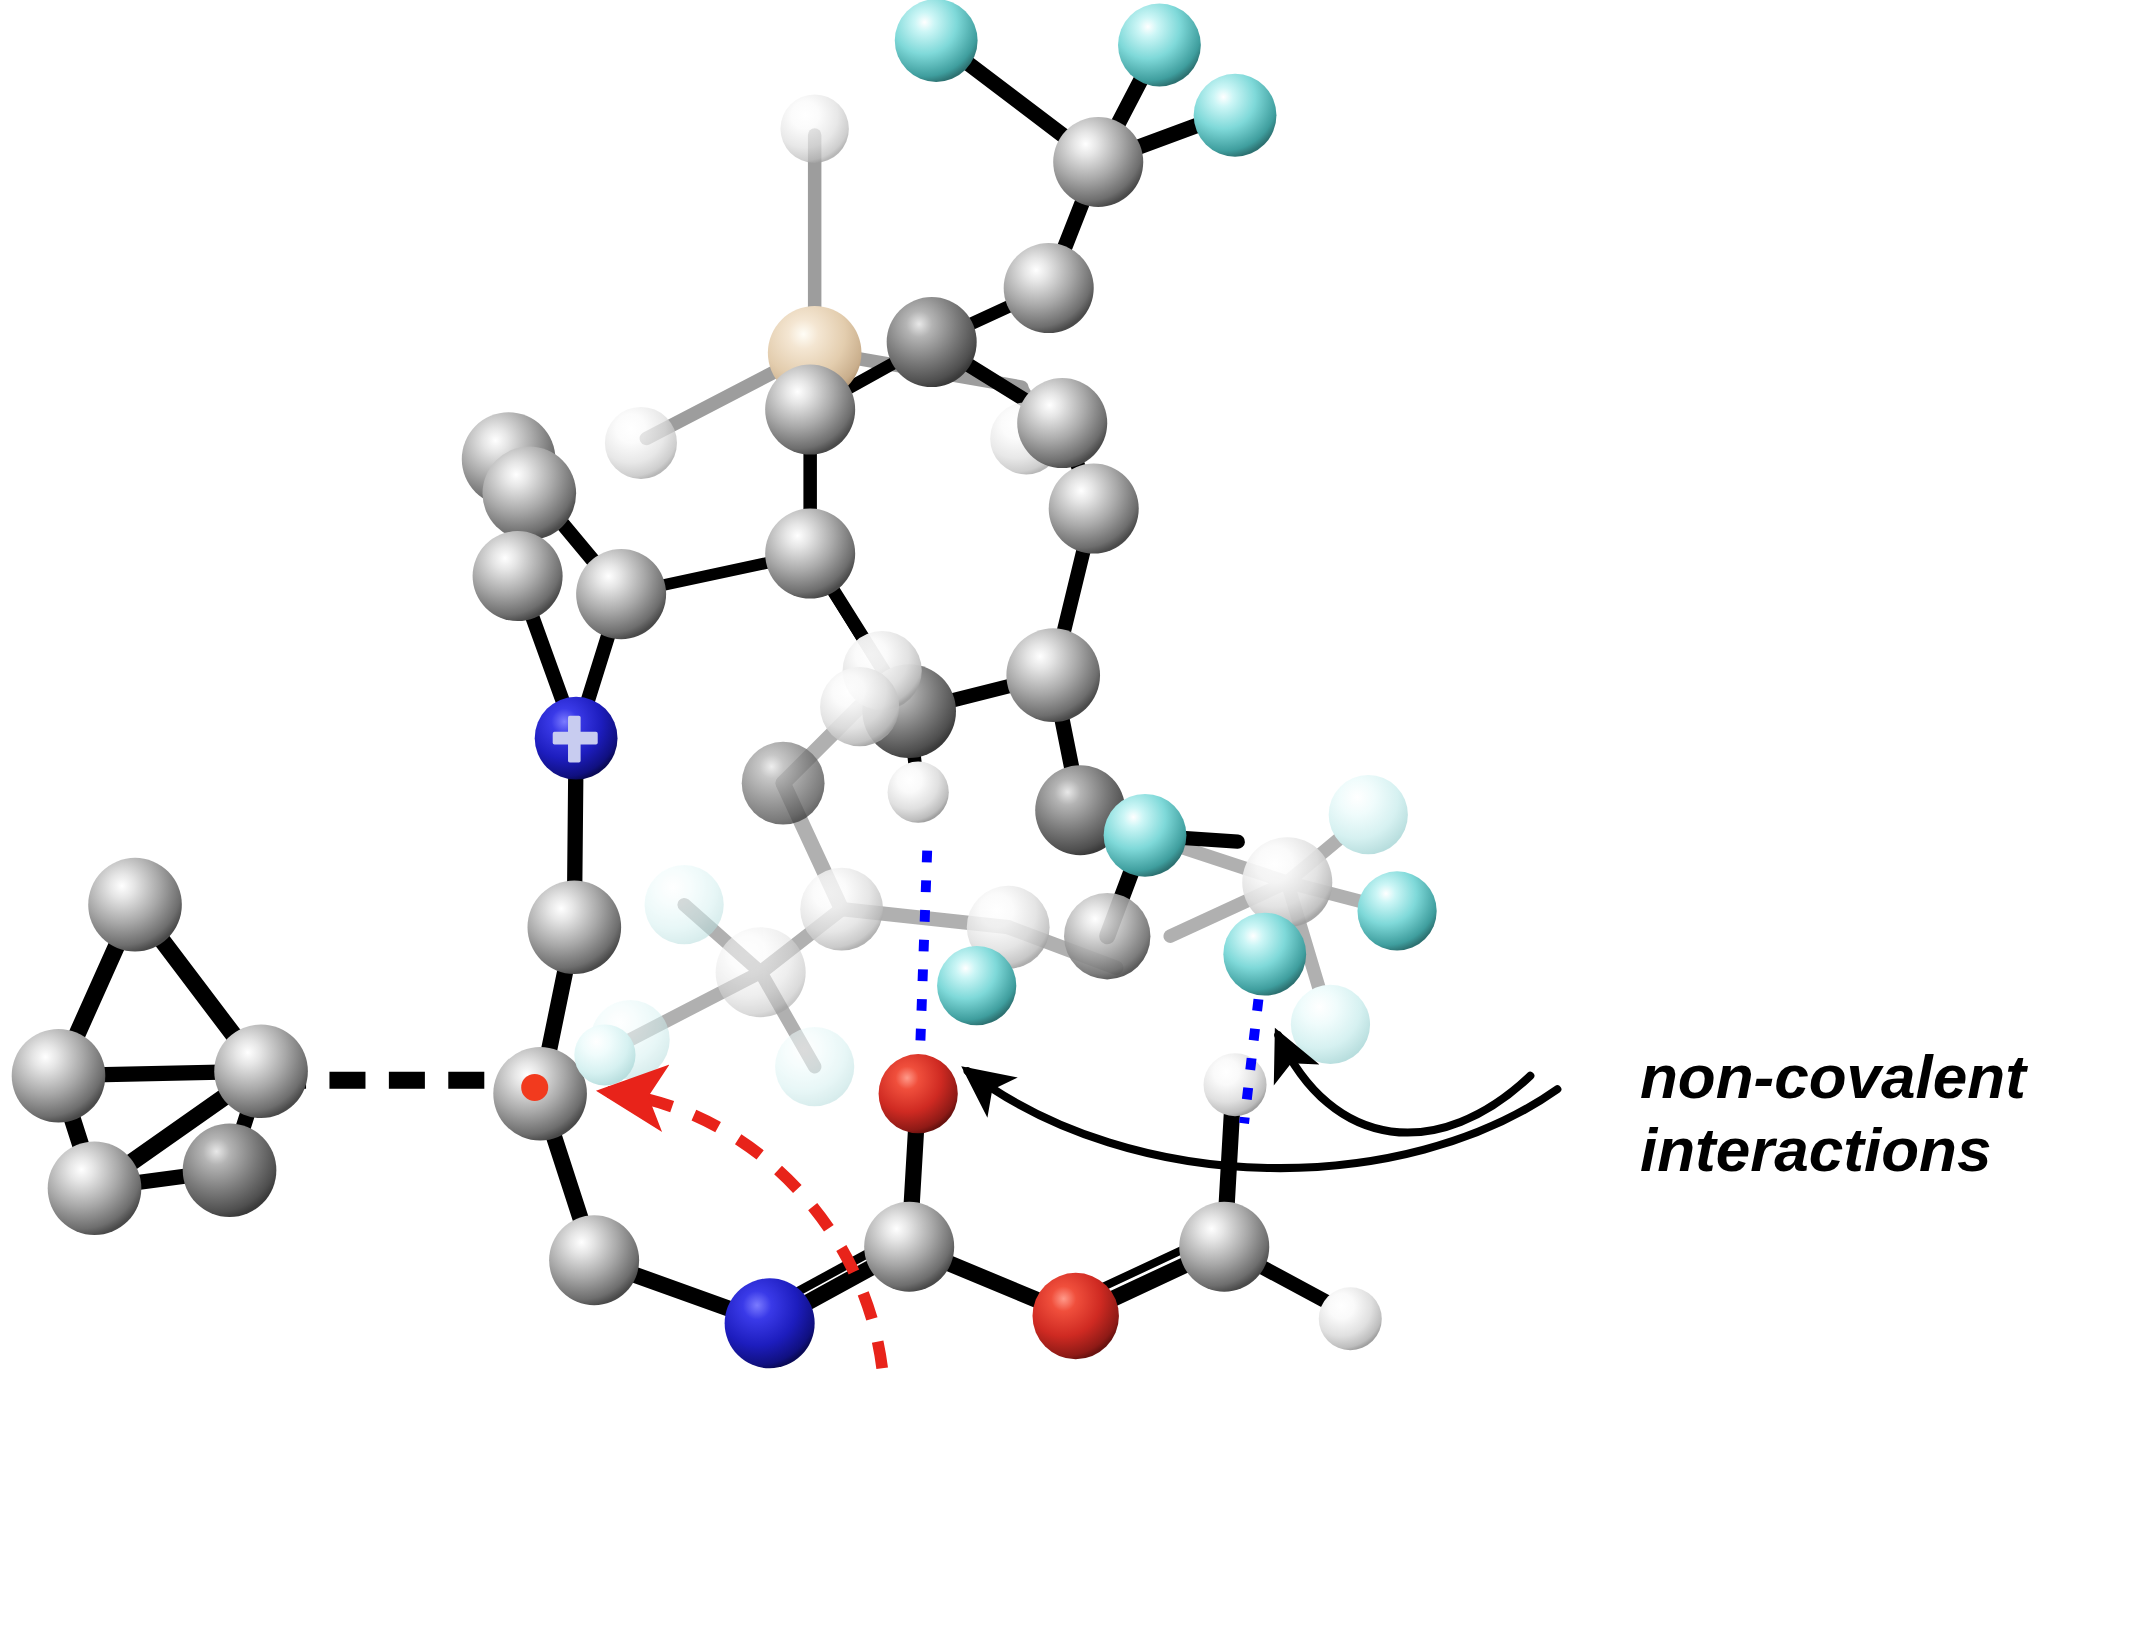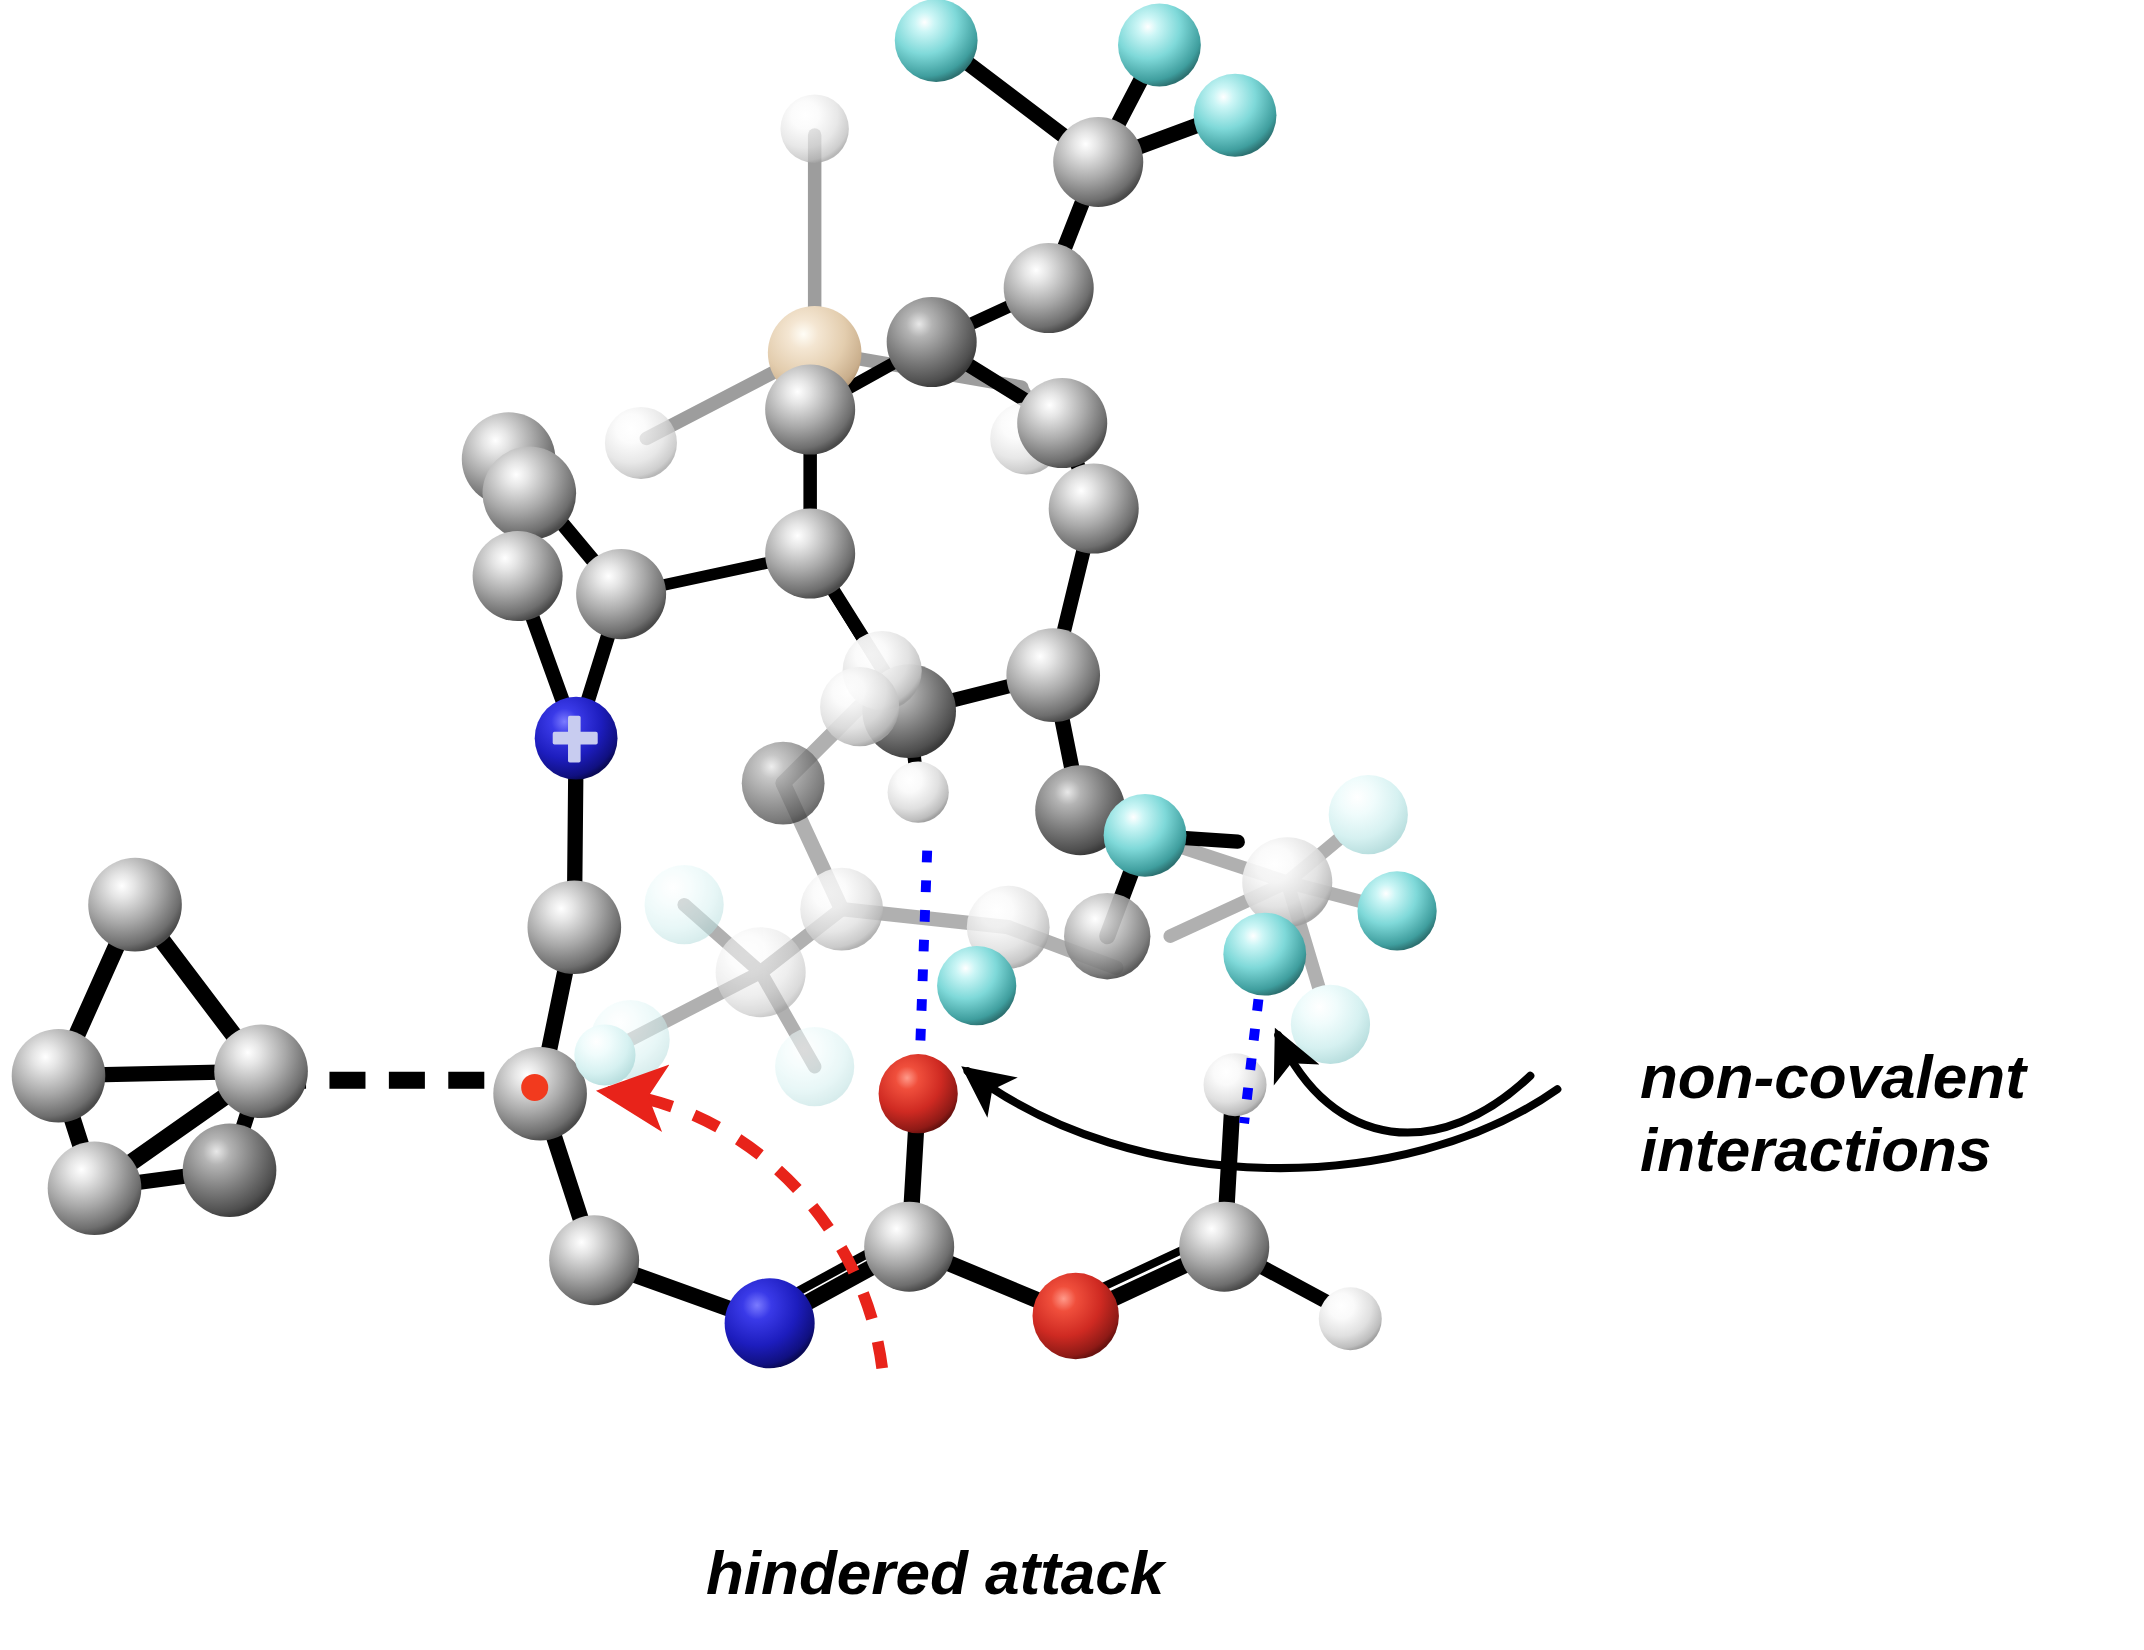--- a/index.html
+++ b/index.html
@@ -250,15 +250,14 @@
       <path d="M1730,1210 C1560,1330 1260,1330 1075,1190" marker-end="url(#arwK)"></path>
       <path d="M1700,1195 C1600,1290 1480,1280 1420,1150" marker-end="url(#arwK)"></path>
     </g>
 
     <path d="M980,1520 C960,1360 830,1230 675,1213" fill="none" stroke="#e8231a" stroke-width="13" stroke-linecap="butt" stroke-dasharray="30 26" marker-end="url(#arwR)"></path>
   </svg>
 
   <div class="anno-label" id="lbl-ncov">non-covalent
 interactions</div>
 
-  <div class="anno-label" id="lbl-hind">hindered attack</div>
 
 </div>
 
 </body></html>

